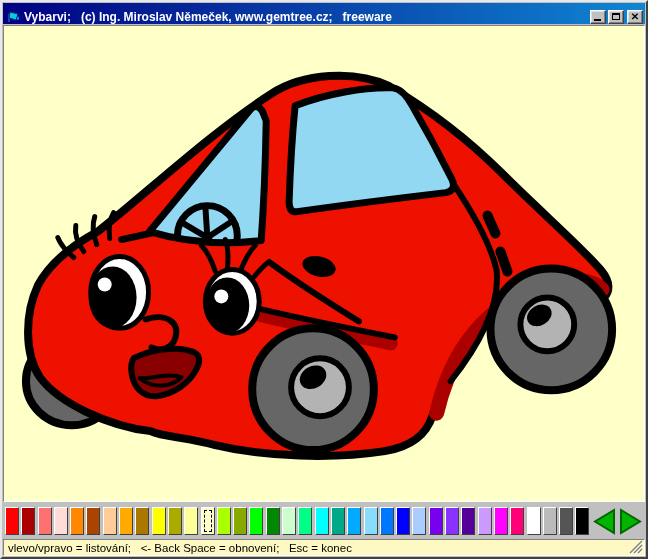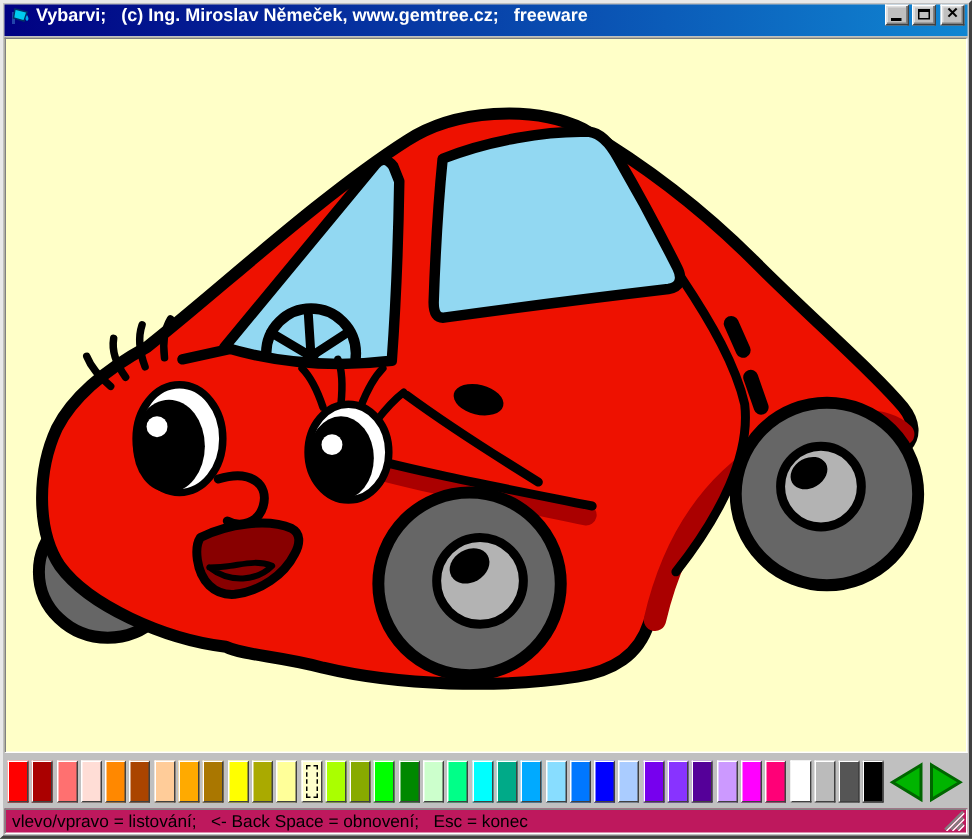--- a/index.html
+++ b/index.html
@@ -10,21 +10,21 @@
     border:2px solid;
     border-color:#e8e8e8 #404040 #404040 #e8e8e8;
     display:flex;flex-direction:column;
     font-family:"Liberation Sans",sans-serif;
     position:relative;overflow:hidden;
   }
   
   .titlebar{
     height:21px;margin:1px 1px 0 1px;flex:none;
     background:linear-gradient(90deg,var(--t-title-gradient-left,#000082),var(--t-title-gradient-right,#1086D2));
-    display:flex;align-items:flex-start;padding:0 2px;
+    display:flex;align-items:flex-end;padding:0 2px;
   }
   .title-icon{width:15px;height:15px;flex:none;margin:0 3px 0 1px;}
   .title-text{
     flex:1;color:var(--t-title-text,#fff);font-size:12px;font-weight:bold;
     white-space:pre;overflow:hidden;letter-spacing:0px;
   }
   .tb-buttons{display:flex;align-items:center;gap:2px;flex:none;}
   .tb-btn{
     width:16px;height:14px;background:#C0C0C0;position:relative;
     border:1px solid;border-color:#fff #404040 #404040 #fff;
@@ -49,21 +49,21 @@
   }
   .swatch .sel{
     position:absolute;inset:2px;border:1px dashed #000;
   }
   .arrows{margin-left:auto;display:flex;align-items:center;gap:3px;padding-right:2px;}
   .arrows svg{display:block;}
   
   .statusbar{height:18px;flex:none;padding:0 1px 1px 1px;display:flex;}
   .status-field{
     flex:1;border:1px solid;border-color:#808080 #fff #fff #808080;
-    background:#be185d;display:flex;align-items:center;position:relative;
+    background:#fef9c3;display:flex;align-items:center;position:relative;
     font-size:11.5px;color:#000;white-space:pre;overflow:hidden;padding-left:4px;
   }
   .grip{position:absolute;right:1px;bottom:1px;}
 </style>
 </head>
 <body>
 
 <div class="window">
 
   <div class="titlebar">

